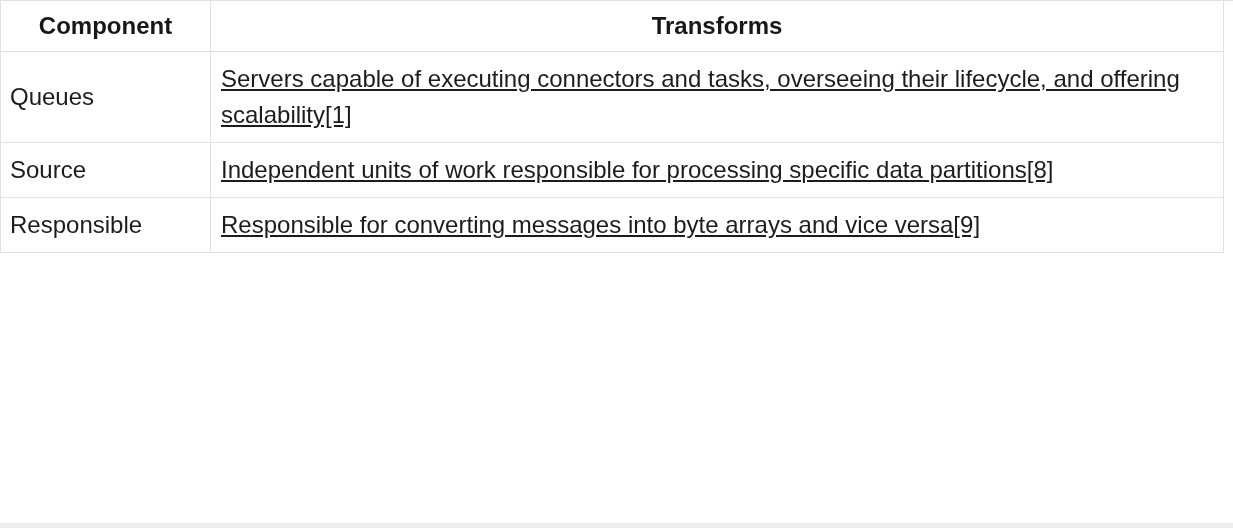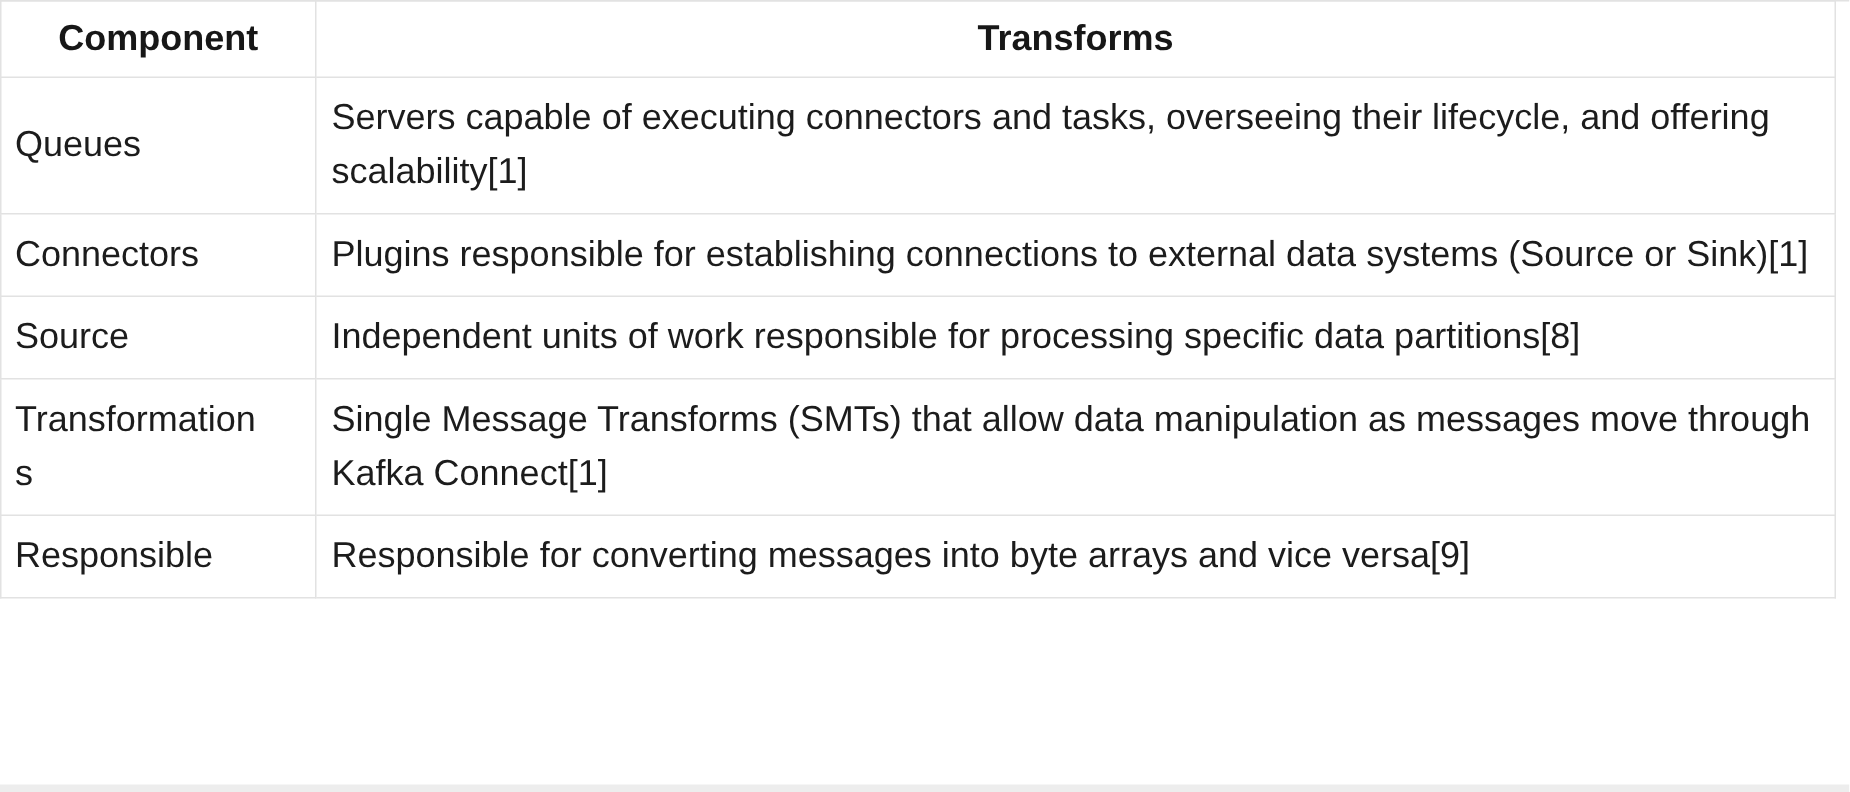--- a/index.html
+++ b/index.html
@@ -47,20 +47,21 @@
     font-weight: 400;
     line-height: 36px;
   }
   td.cell-component {
     padding: 9px 28px 9px 9px;
     overflow-wrap: anywhere;
     word-break: break-word;
   }
   td.cell-description {
     padding: 9px 12px 9px 10px;
+    text-decoration: underline;
   }
   .bottom-strip {
     position: absolute;
     left: 0;
     bottom: 0;
     width: 1233px;
     height: 5px;
     background: #ededed;
   }
 </style>
@@ -79,34 +80,26 @@
       <th>Component</th>
       <th>Transforms</th>
     </tr>
   </thead>
   <tbody>
   <tr>
     <td class="cell-component">Queues</td>
     <td class="cell-description">Servers capable of executing connectors and tasks, overseeing their lifecycle, and offering scalability[1]</td>
   </tr>
 
-  <tr>
-    <td class="cell-component">Connectors</td>
-    <td class="cell-description">Plugins responsible for establishing connections to external data systems (Source or Sink)[1]</td>
-  </tr>
 
   <tr>
     <td class="cell-component">Source</td>
     <td class="cell-description">Independent units of work responsible for processing specific data partitions[8]</td>
   </tr>
 
-  <tr>
-    <td class="cell-component">Transformations</td>
-    <td class="cell-description">Single Message Transforms (SMTs) that allow data manipulation as messages move through Kafka Connect[1]</td>
-  </tr>
 
   <tr>
     <td class="cell-component">Responsible</td>
     <td class="cell-description">Responsible for converting messages into byte arrays and vice versa[9]</td>
   </tr>
 
 </tbody>
 </table>
 
 <div class="bottom-strip"></div>

